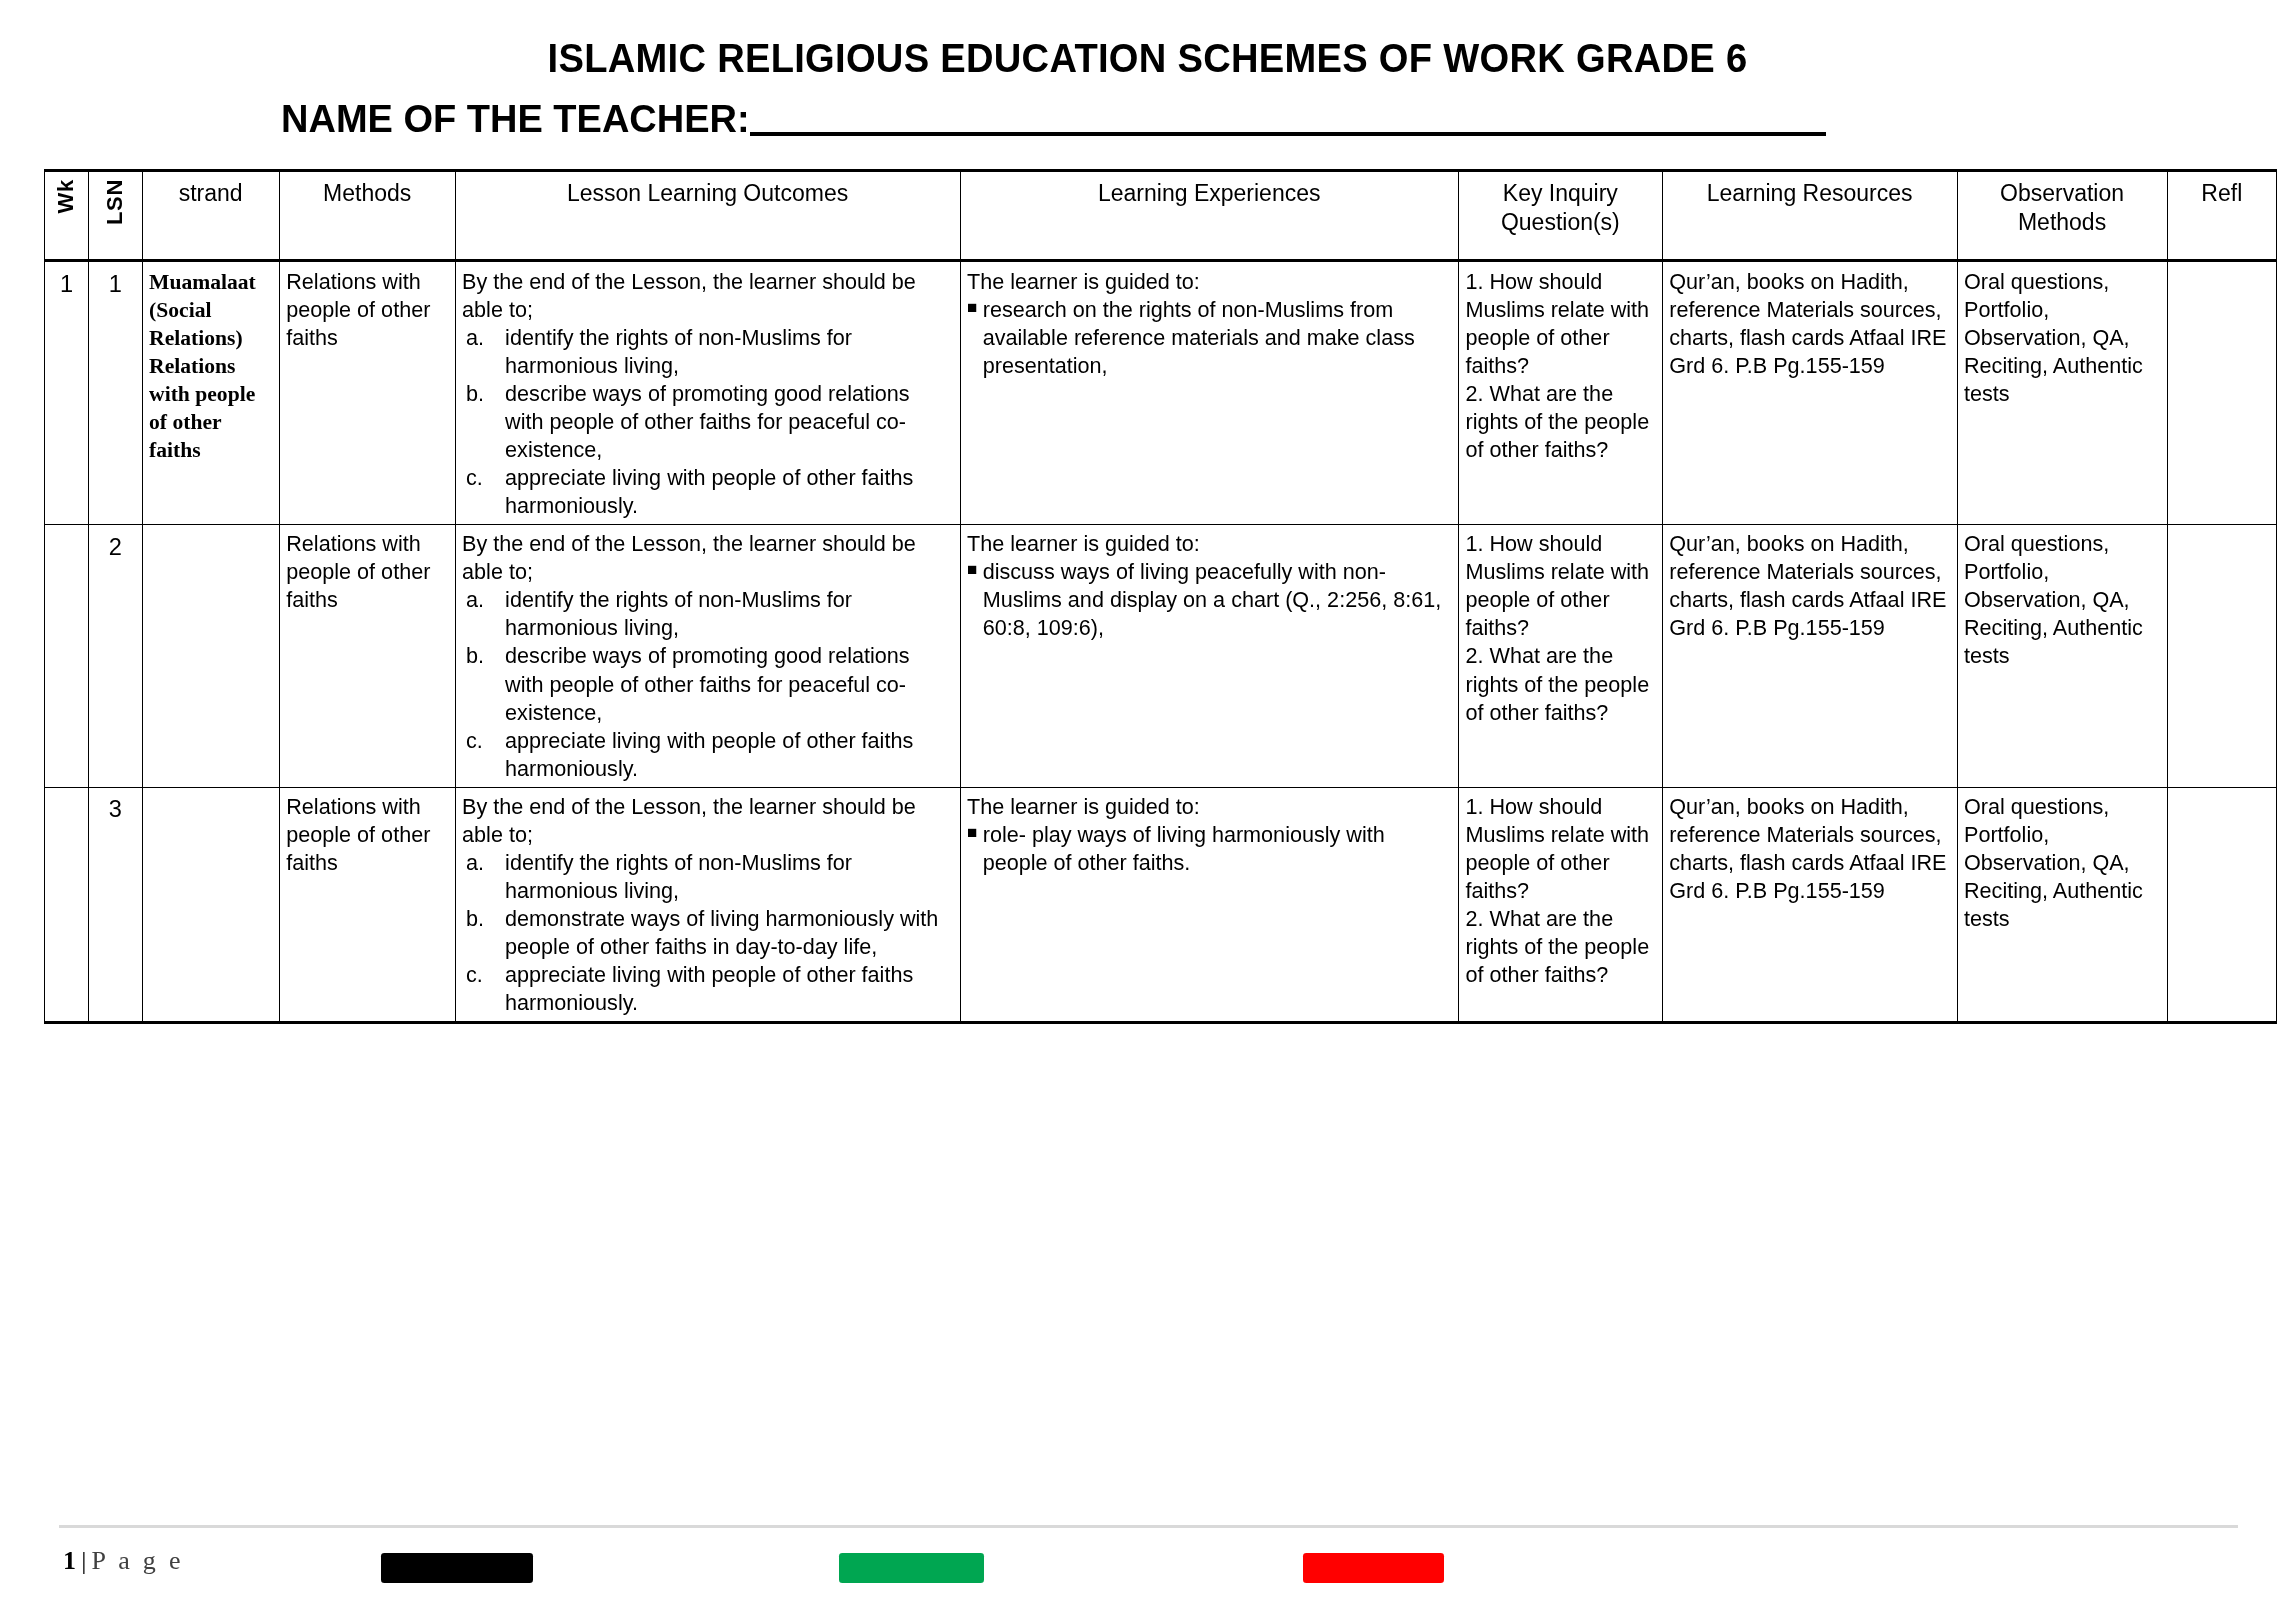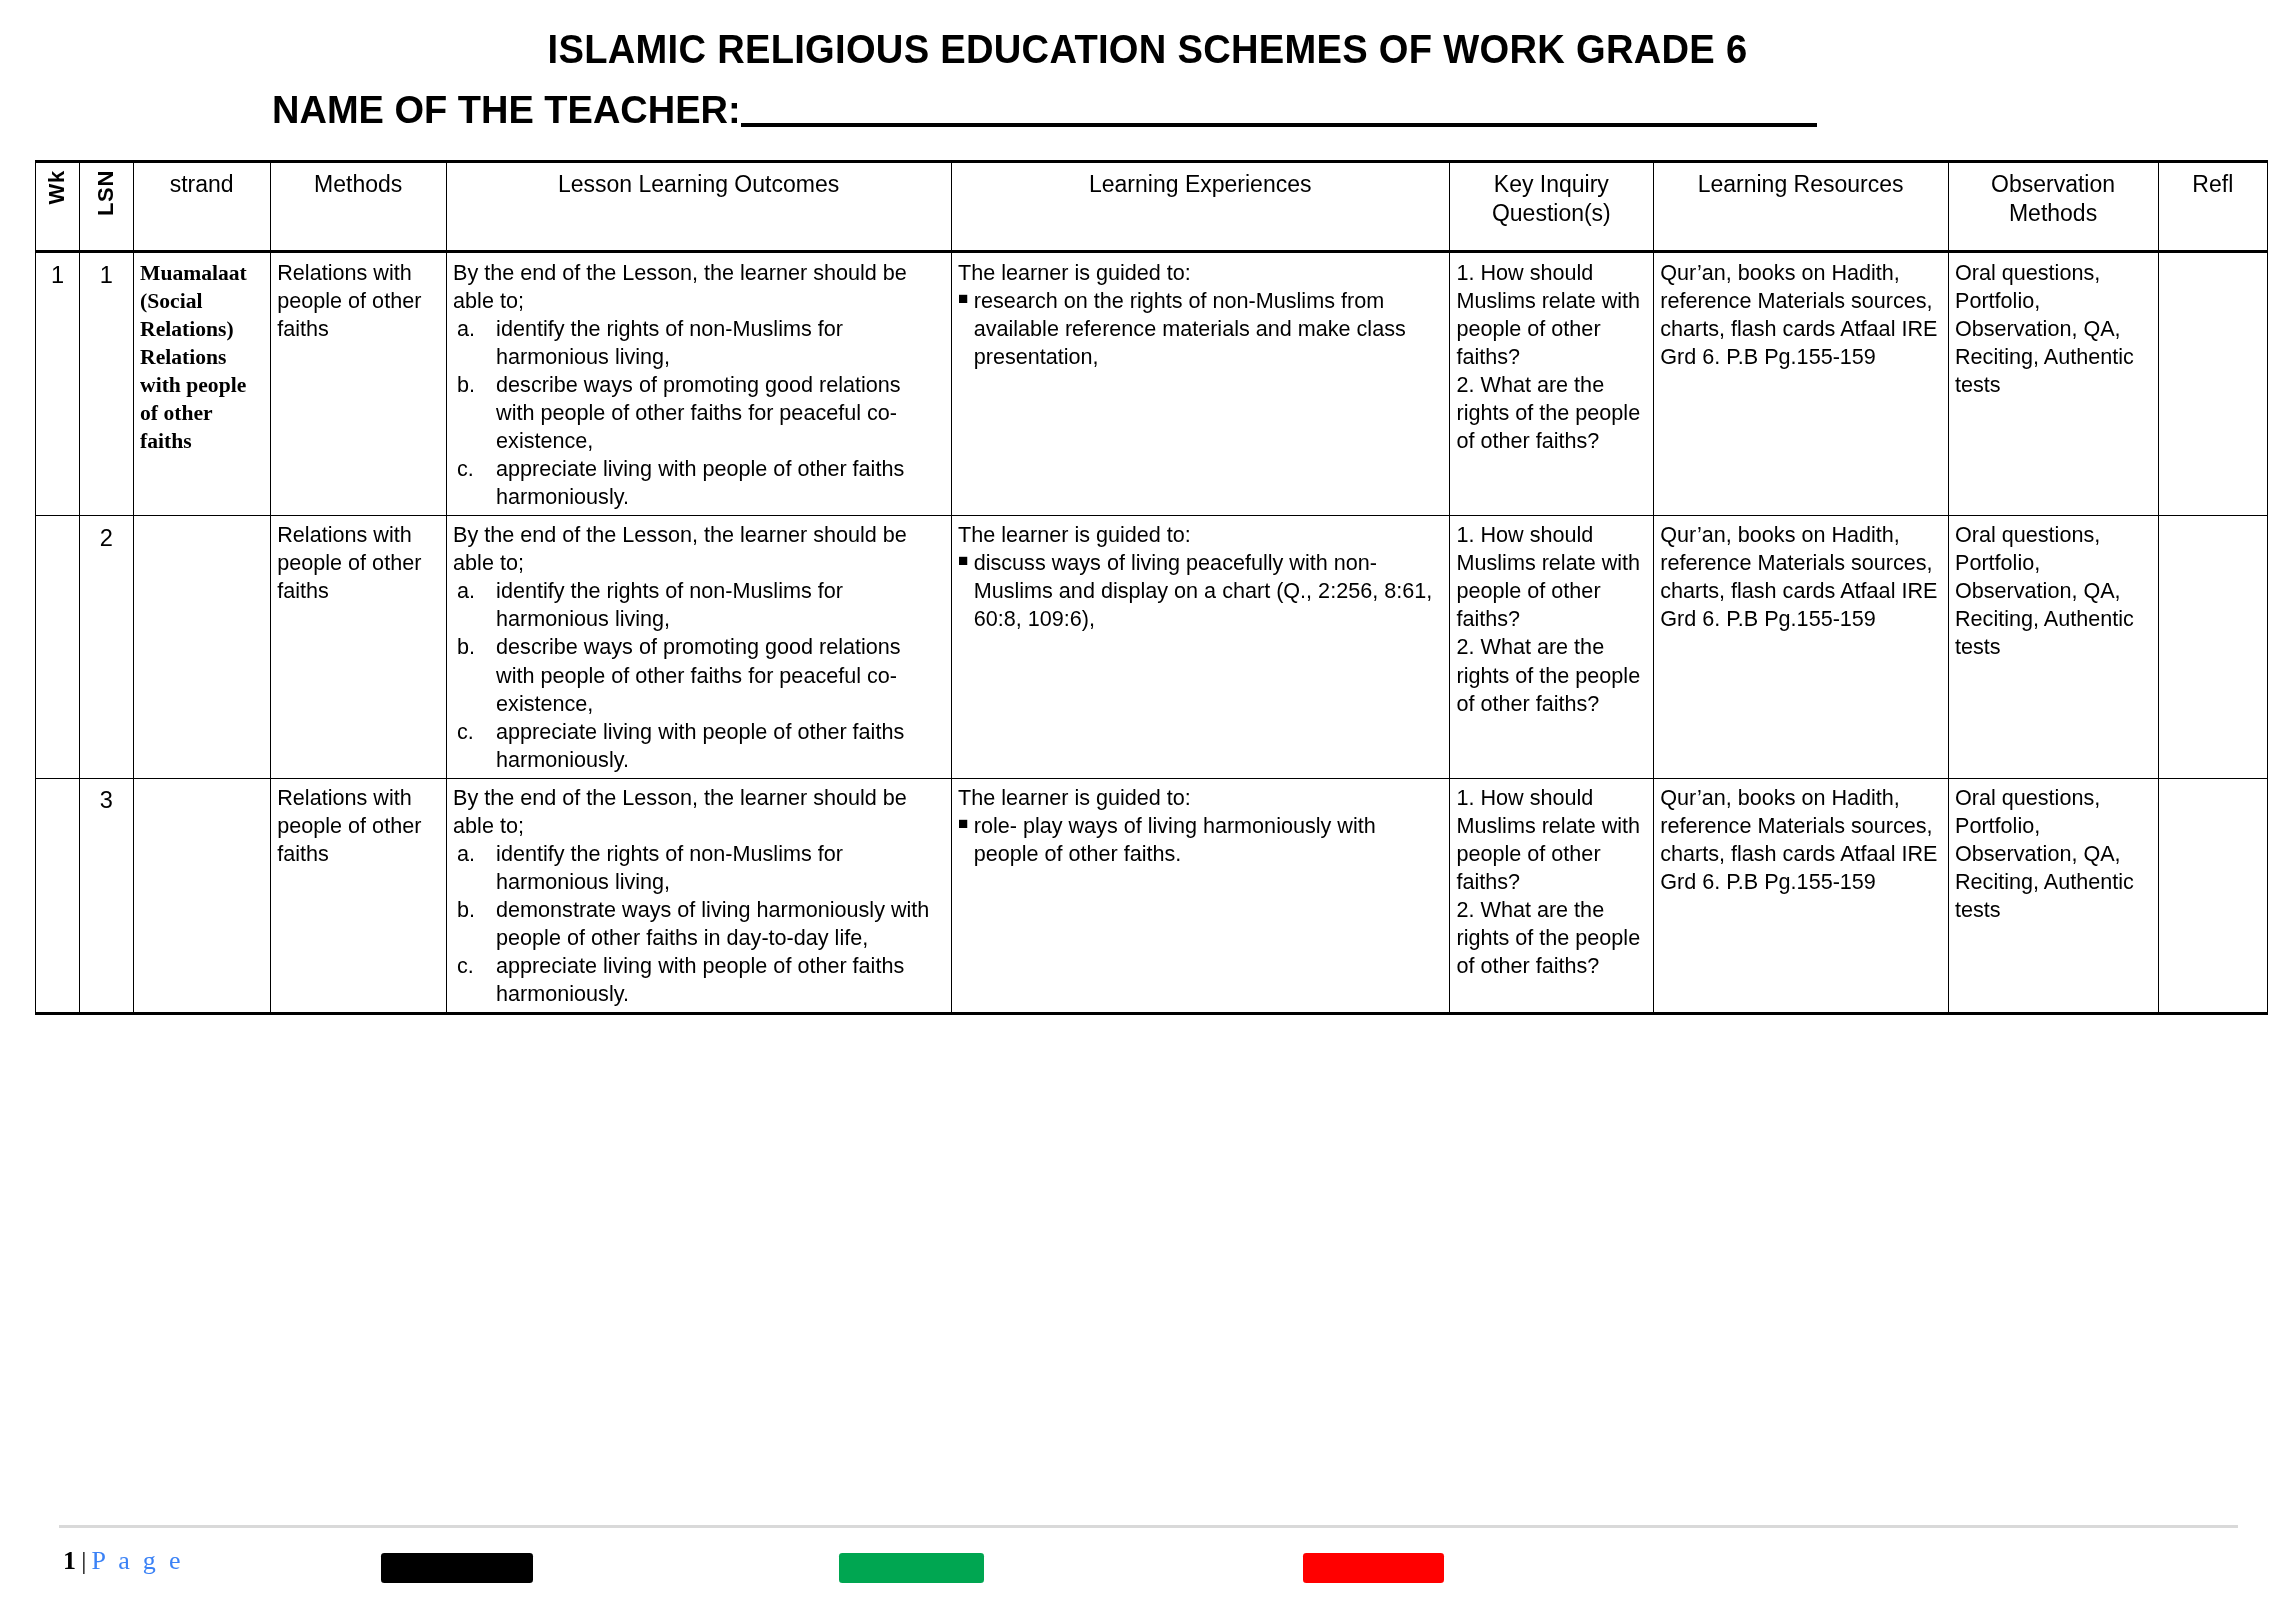--- a/index.html
+++ b/index.html
@@ -15,21 +15,21 @@
     position: relative;
     overflow: hidden;
   }
 
   .page {
     position: absolute;
     left: 0; top: 0;
     width: 2295px;
     height: 1289px;
     box-sizing: border-box;
-    padding: 4px;
+    padding: 13px;
   }
 
   
   .doc-title {
     text-align: center;
     font-weight: bold;
     font-size: 41px;
     letter-spacing: 0.3px;
     margin: 25px 0 0 0;
     line-height: 1.0;
@@ -166,21 +166,21 @@
   .page-num {
     position: absolute;
     left: 63px;
     top: 21px;
     font-size: 26px;
     font-family: "Liberation Serif", serif;
     white-space: nowrap;
   }
   .page-num .pn-digit { color: #000; font-weight: bold; }
   .page-num .pn-sep { color: #000; margin: 0 5.2px; }
-  .page-num .pn-word { color: #3b82f6; letter-spacing: 3.3px; }
+  .page-num .pn-word { color: #404040; letter-spacing: 3.3px; }
 
   .flag-bar {
     position: absolute;
     height: 30px;
     border-radius: 3.3px;
     top: 27.5px;
   }
   .bar-black { left: 381px; width: 152px; background: #000000; }
   .bar-green { left: 839px; width: 145px; background: #00a651; }
   .bar-red   { left: 1303px; width: 141px; background: #ff0000; }

